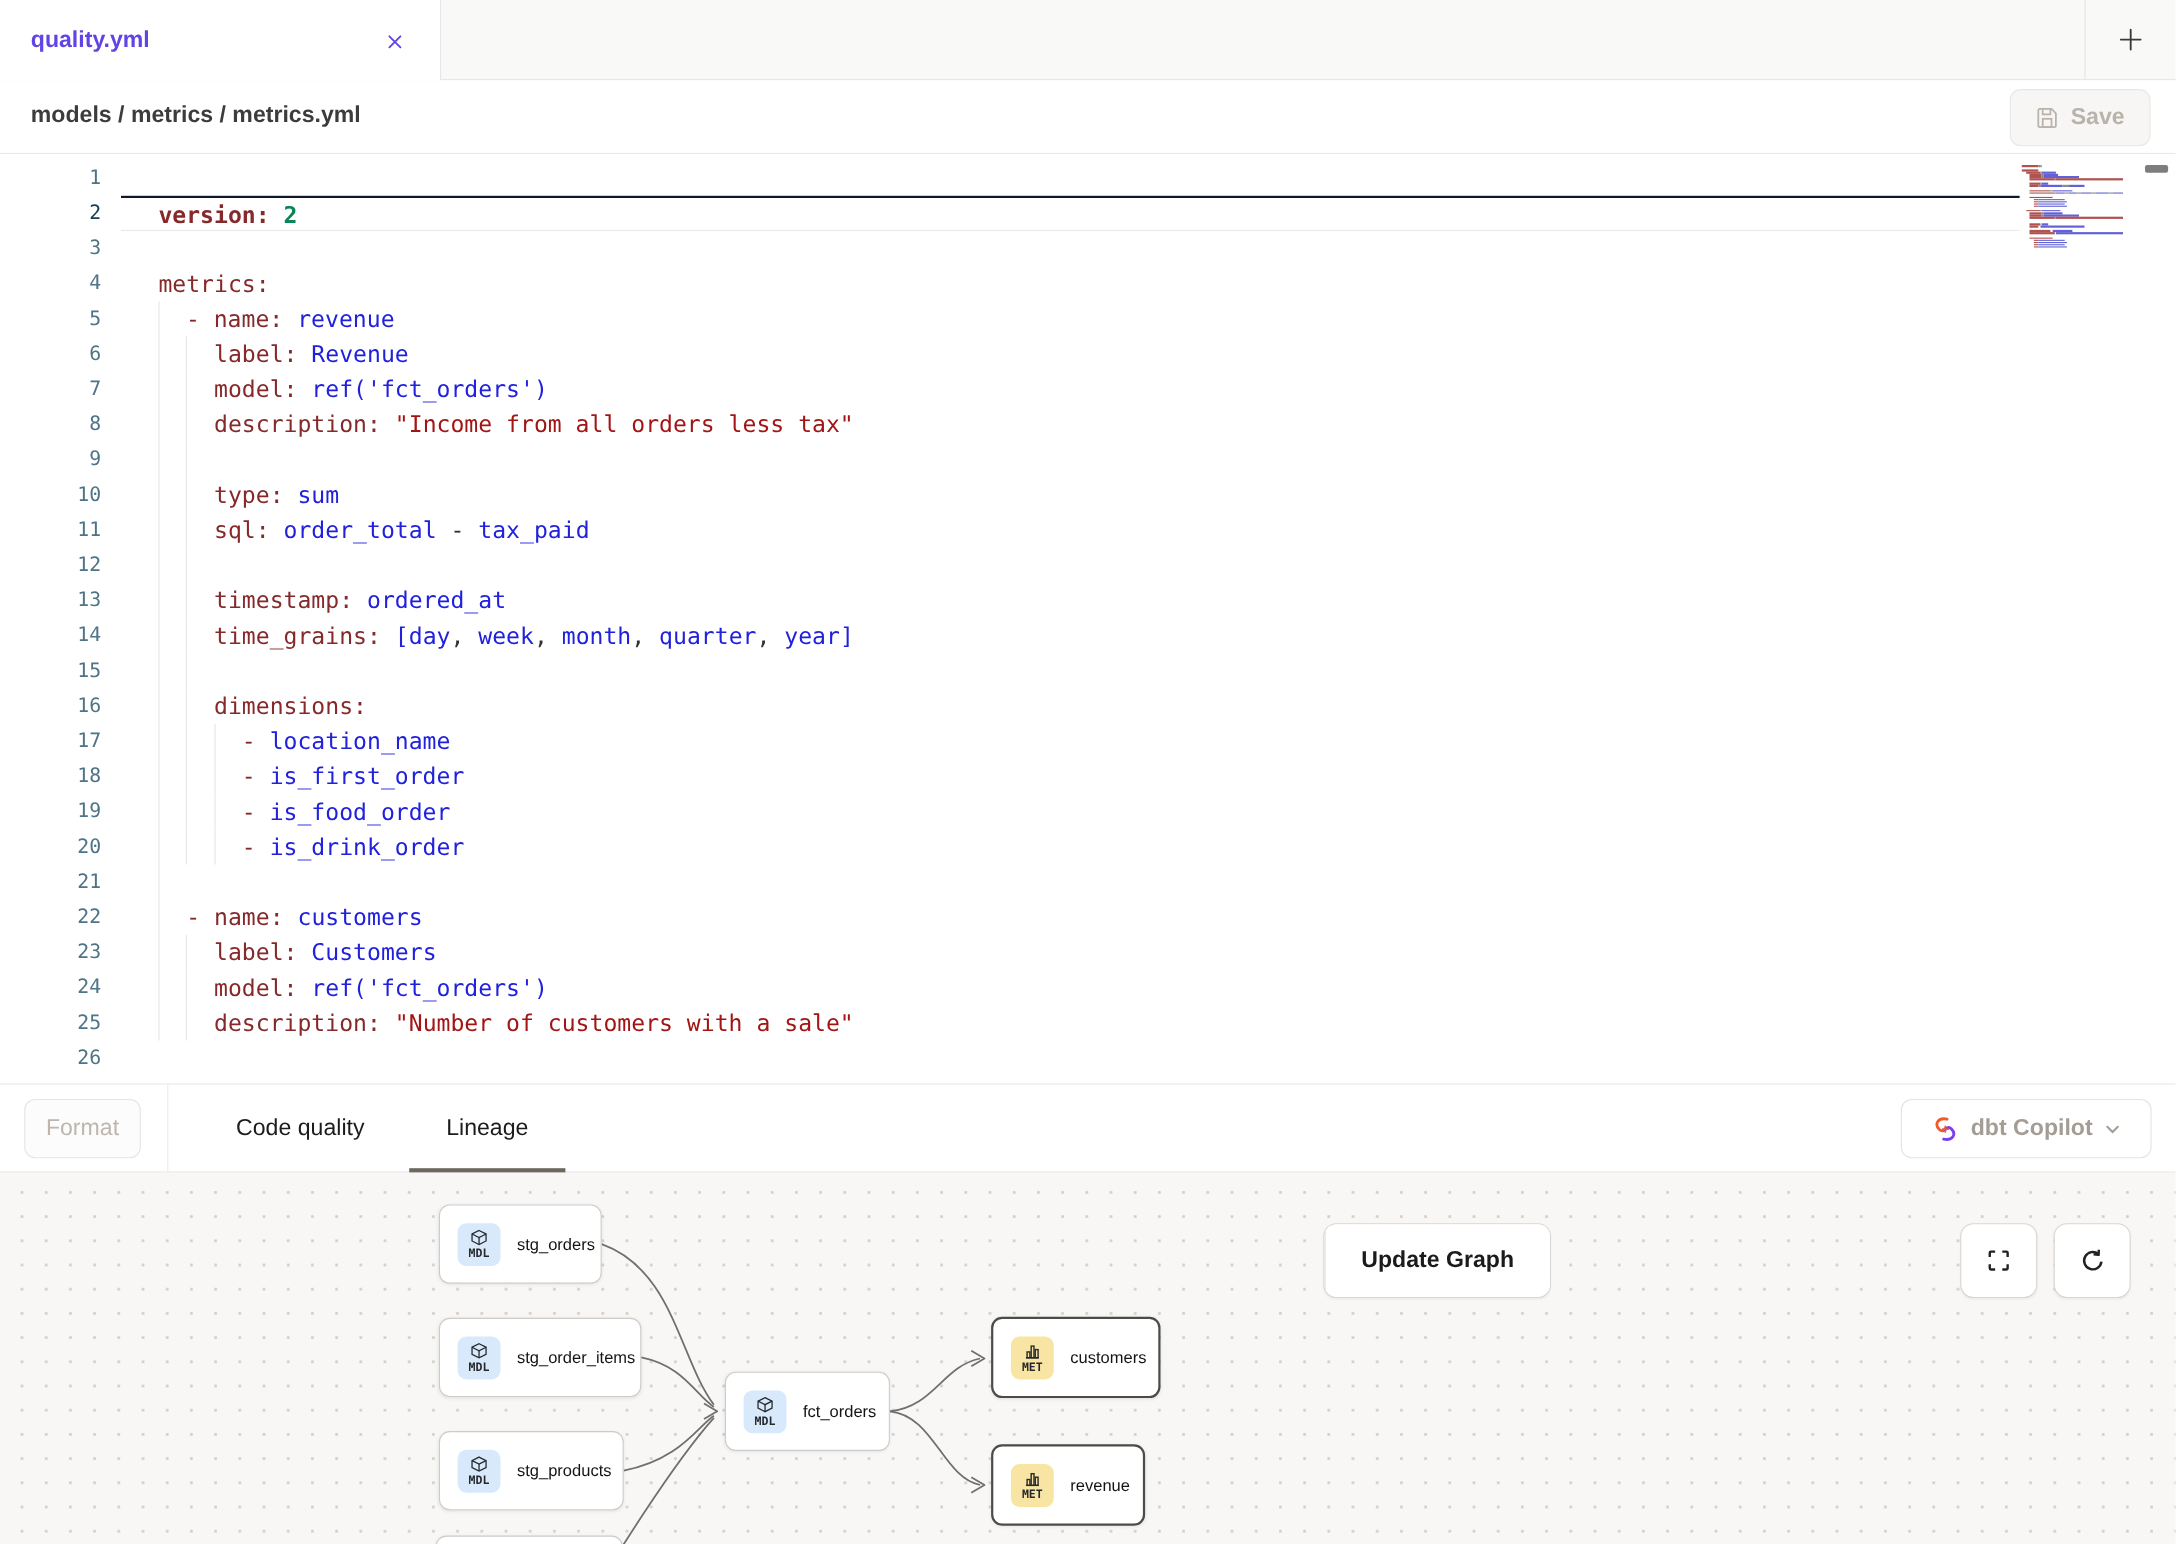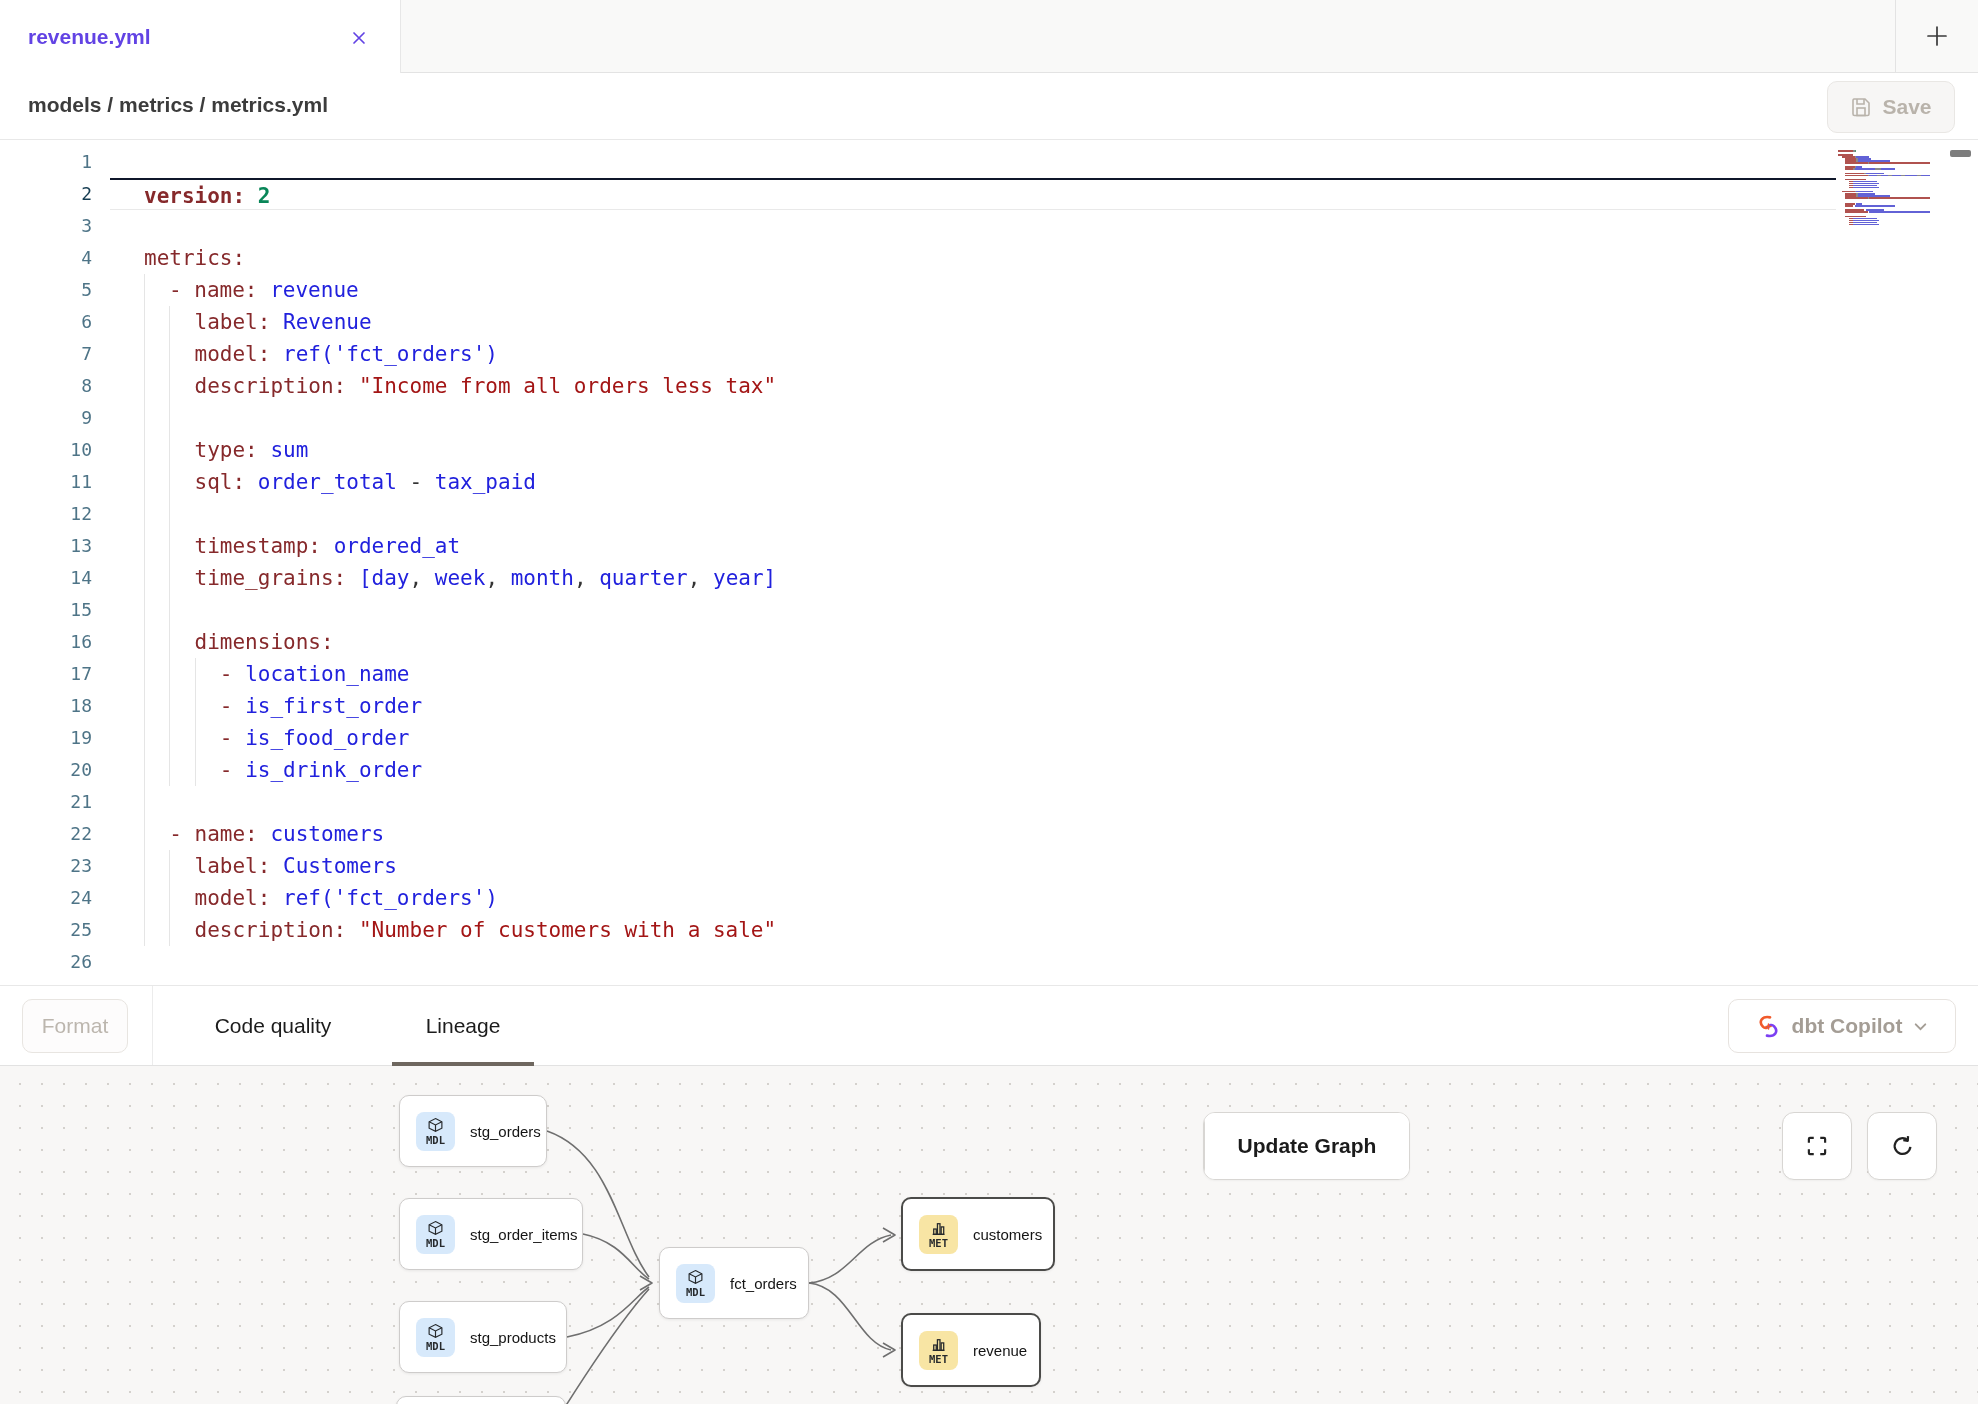--- a/index.html
+++ b/index.html
@@ -55,21 +55,21 @@
   
   .toolbar { position:relative; height:81px; background:#fff; border-top:1px solid #e8e8e8; border-bottom:1px solid #e2e2e2; }
   .format-btn {
     position:absolute; left:22px; top:13px; width:106px; height:54px;
     background:#fdfcfc; border:1px solid #e8e5e1; border-radius:10px;
     font-size:21px; color:#bcb6ae; display:flex; align-items:center; justify-content:center;
   }
   .toolbar-divider { position:absolute; left:152px; top:0; bottom:0; width:1px; background:#ececec; }
   .tb-tab { position:absolute; top:0; height:80px; display:flex; align-items:center; justify-content:center; font-size:21px; font-weight:500; color:#1c1c1c; cursor:pointer; }
   .tb-tab.cq { left:170px; width:206px; }
-  .tb-tab.ln { left:392px; width:142px; }
+  .tb-tab.ln { left:372px; width:142px; }
   .tb-tab.active::after { content:""; position:absolute; left:0; right:0; bottom:0; height:4px; background:#6e675f; }
   .copilot-btn {
     position:absolute; right:22px; top:13px; width:228px; height:54px;
     background:#fff; border:1px solid #e7e3df; border-radius:10px;
     display:flex; align-items:center; justify-content:center; gap:10px;
     font-size:21px; font-weight:600; color:#a49d95;
   }
 
   
   .lineage {
@@ -114,21 +114,21 @@
   }
   .fs-btn { left:1782px; } .rf-btn { left:1867px; }
 </style>
 </head>
 <body>
 
 <div class="app">
 
   <div class="tabbar">
     <div class="tab-active">
-      <span class="tab-title">revenue.yml</span>
+      <span class="tab-title">quality.yml</span>
       <span class="tab-close">
         <svg width="18" height="18" viewBox="0 0 18 18">
             <path d="M4 4 L14 14 M14 4 L4 14" stroke="#6243e4" stroke-width="1.7" stroke-linecap="round"></path>
           </svg>
       </span>
     </div>
     <div class="tabbar-right">
       <span class="plus-btn">
         <svg width="26" height="26" viewBox="0 0 26 26">
             <path d="M13 4 V22 M4 13 H22" stroke="#3a3a3a" stroke-width="1.7" stroke-linecap="round"></path>

